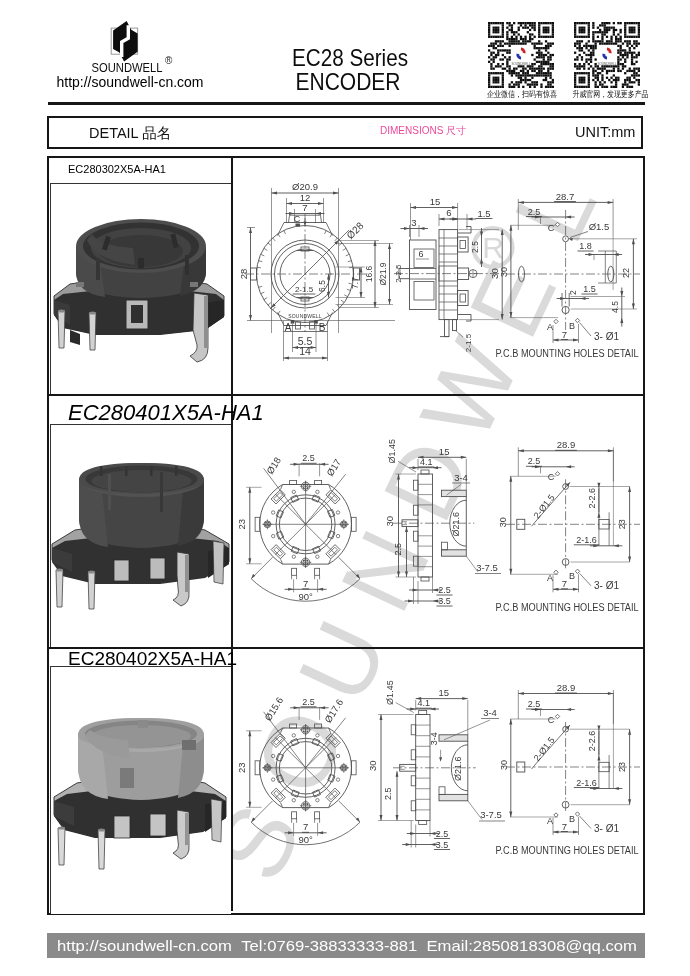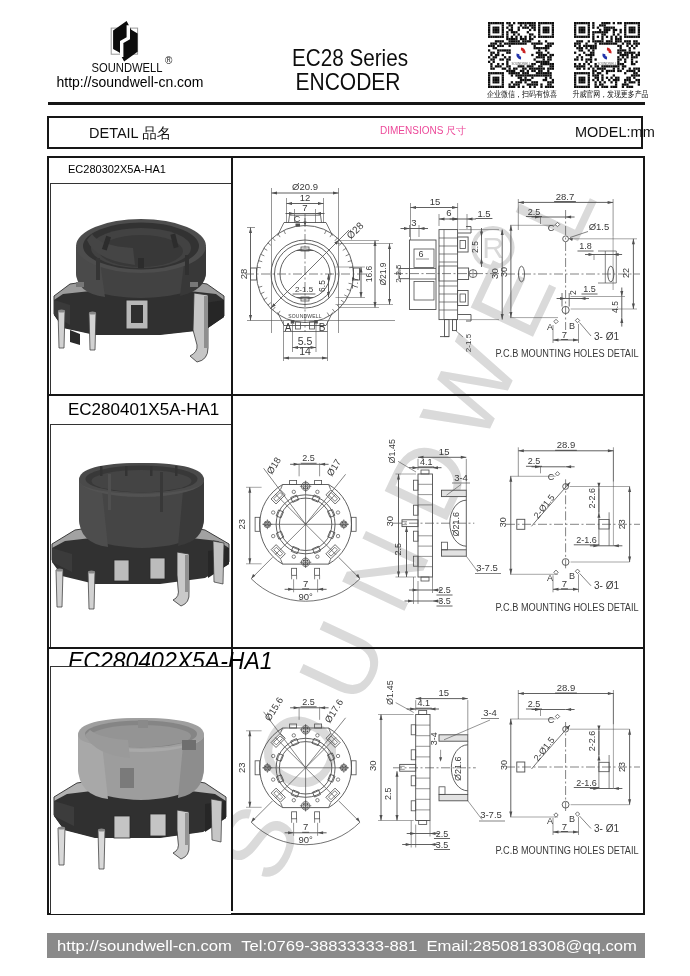--- a/index.html
+++ b/index.html
@@ -871,28 +871,28 @@
     <text x="33" y="42.5" font-size="3" fill="#555" text-anchor="middle">SOUNDWELL</text>
   </svg>
 <svg class="abs" style="left:450px;top:80px" width="240" height="22" viewBox="450 80 240 22">
     <text x="522" y="97" font-size="8.5" fill="#111" text-anchor="middle" textLength="70" lengthAdjust="spacingAndGlyphs">企业微信，扫码有惊喜</text>
     <text x="610.5" y="97" font-size="8.5" fill="#111" text-anchor="middle" textLength="76" lengthAdjust="spacingAndGlyphs">升威官网，发现更多产品</text>
   </svg>
 <div class="abs" style="left:48px;top:102px;width:597px;height:3px;background:#161616;"></div>
 <div class="abs" style="left:47px;top:116px;width:592px;height:29px;border:2px solid #161616;"></div>
 <div class="abs" style="left:89px;top:124px;font-size:14.5px;color:#111;">DETAIL 品名</div>
 <div class="abs" style="left:380px;top:124px;font-size:10px;color:#ec4899;">DIMENSIONS 尺寸</div>
-<div class="abs" style="left:575px;top:124px;font-size:14.5px;color:#111;">MODEL:mm</div>
+<div class="abs" style="left:575px;top:124px;font-size:14.5px;color:#111;">UNIT:mm</div>
 <div class="abs" style="left:47px;top:156px;width:594px;height:755px;border:2px solid #161616;background:transparent;"></div>
 <div class="abs" style="left:231px;top:157px;width:2px;height:754px;background:#161616;"></div>
 <div class="abs" style="left:48px;top:394px;width:595px;height:2px;background:#161616;"></div>
 <div class="abs" style="left:48px;top:647px;width:595px;height:2px;background:#161616;"></div>
 <div class="abs" style="left:68px;top:163px;font-size:11px;color:#000;">EC280302X5A-HA1</div>
-<div class="abs" style="left:68px;top:400px;font-size:17px;color:#000;">EC280401X5A-HA1</div>
-<div class="abs" style="left:68px;top:648px;font-size:23px;color:#000;font-style:italic;">EC280402X5A-HA1</div>
+<div class="abs" style="left:68px;top:400px;font-size:22px;color:#000;font-style:italic;">EC280401X5A-HA1</div>
+<div class="abs" style="left:68px;top:648px;font-size:19px;color:#000;">EC280402X5A-HA1</div>
 <div class="abs" style="left:50px;top:183px;width:180px;height:210px;border:1px solid #333;border-right:none;border-bottom:none;background:#fff;"></div>
 <div class="abs" style="left:50px;top:424px;width:180px;height:222px;border:1px solid #333;border-right:none;border-bottom:none;background:#fff;"></div>
 <div class="abs" style="left:50px;top:666px;width:180px;height:247px;border:1px solid #333;border-right:none;border-bottom:none;background:#fff;"></div>
 <svg class="abs" style="left:50px;top:183px" width="180" height="211" viewBox="50 183 180 211">
     <polygon points="54,296 70,284 105,279 175,279 207,284 224,296 224,316 205,329 160,334 95,334 63,327 54,314" fill="#9b9b9b" stroke="#3c3c3c" stroke-width="1"></polygon>
     <polygon points="54,300 63,294 100,290 180,290 216,294 224,300 224,317 205,330 160,335 95,335 63,328 54,315" fill="#303030"></polygon>
     <polygon points="70,330 80,334 80,345 70,342" fill="#2a2a2a"></polygon>
     <polygon points="54,300 70,305 70,325 54,315" fill="#3a3a3a"></polygon>
     <polygon points="205,303 224,300 224,317 205,330" fill="#262626"></polygon>
     <path d="M76,247 L76,272 Q76,296 141,298 Q206,296 206,272 L206,247 Z" fill="#424242"></path>

